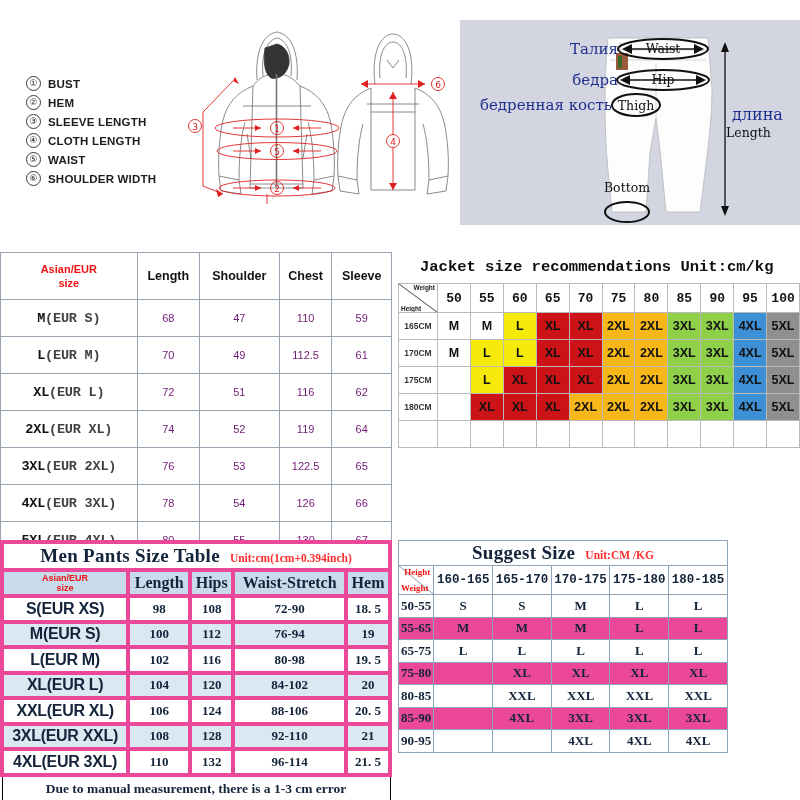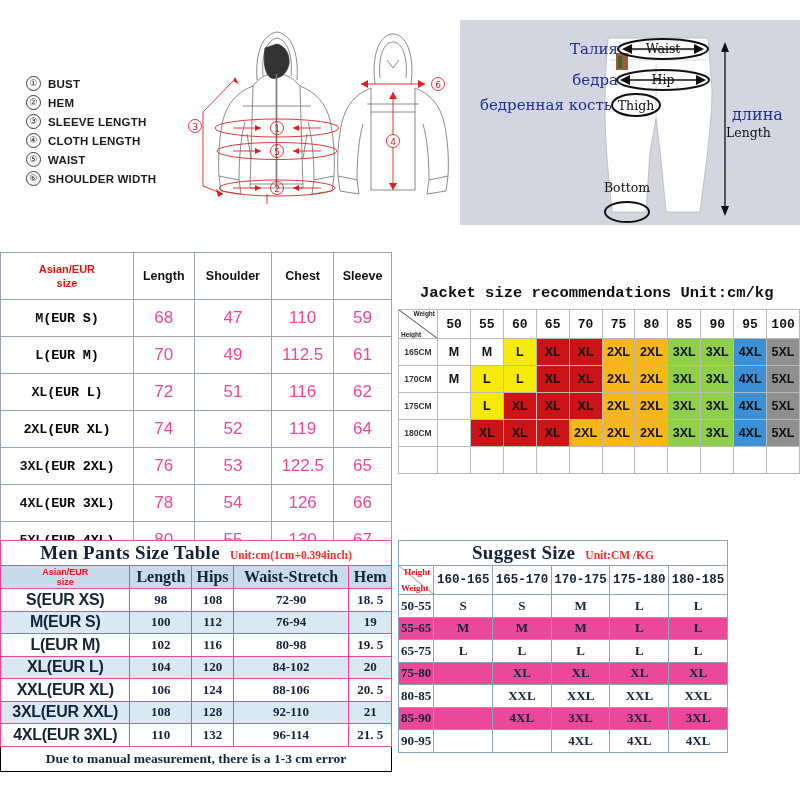--- a/index.html
+++ b/index.html
@@ -25,28 +25,28 @@
 
   
   .pants{position:absolute;left:460px;top:20px;width:340px;height:205px;background:#d3d6e0;}
   .pants svg{display:block;}
 
   
   .t1{position:absolute;left:0px;top:252px;width:392px;border-collapse:collapse;}
   .t1 td,.t1 th{border:1px solid #9aa5b1;text-align:center;background:#fff;}
   .t1 thead th{height:44px;font-size:12.5px;font-weight:bold;color:#111;}
   .t1 thead th.sz{color:#ee1111;font-size:11px;line-height:14px;}
-  .t1 tbody td{height:34px;font-size:17px;color:#ec4899;}
+  .t1 tbody td{height:34px;font-size:11px;color:#701a75;}
   .t1 tbody td.sz{font-size:13.5px;font-weight:bold;font-family:"Liberation Mono",monospace;color:#111;letter-spacing:-.2px;}
-  .t1 tbody td.sz em{font-style:normal;color:#000000;}
+  .t1 tbody td.sz em{font-style:normal;color:#404040;}
 
   
   .t2wrap{position:absolute;left:398px;top:252px;width:402px;}
   .t2title{font-family:"Liberation Mono",monospace;font-size:15.5px;font-weight:bold;color:#111;
-           padding:6px 0 7px 22px;white-space:nowrap;margin-top:26px;}
+           padding:6px 0 7px 22px;white-space:nowrap;}
   .t2{border-collapse:collapse;width:402px;table-layout:fixed;}
   .t2 td{border:1px solid #b9b9b9;text-align:center;height:24px;font-size:12.5px;font-weight:bold;color:#111;background:#fff;}
   .t2 td.hcol{width:38px;font-size:8.5px;font-weight:bold;color:#333;font-family:"Liberation Sans",sans-serif;}
   .t2 td.corner{position:relative;padding:0;height:28px;overflow:hidden;}
   .t2 td.num{font-family:"Liberation Mono",monospace;font-size:13px;}
   .corner-box{position:relative;width:100%;height:100%;}
   .corner-box .diag{position:absolute;left:0;top:0;width:100%;height:100%;}
   .corner-box .w{position:absolute;top:0px;right:2px;font-size:6.5px;font-weight:bold;color:#222;}
   .corner-box .h{position:absolute;bottom:0px;left:2px;font-size:6.5px;font-weight:bold;color:#222;}
   .c-red{background:#cc1317 !important;}
@@ -56,21 +56,21 @@
   .c-blue{background:#3d8fd6 !important;}
   .c-gray{background:#8f8f8f !important;}
   .c-white{background:#fff !important;}
 
   
   .t3wrap{position:absolute;left:0px;top:540px;width:392px;}
   .t3 , .t4 {border-collapse:collapse;width:100%;}
   .bar{background:#2b5278;color:#fff;height:28px;text-align:center;vertical-align:middle;}
   .bar .bt{font-family:"Liberation Serif",serif;font-weight:bold;font-size:19px;letter-spacing:.3px;}
   .bar .bu{color:#ff2d2d;font-size:11.5px;font-weight:bold;margin-left:10px;}
-  .t3 td{border:1px solid #ec4899;text-align:center;height:19.5px;font-size:13px;
+  .t3 td{border:4px solid #ec4899;text-align:center;height:19.5px;font-size:13px;
          font-family:"Liberation Serif",serif;font-weight:bold;color:#12233a;background:#fff;}
   .t3 tr.alt td{background:#dbe8f2;}
   .t3 td.hd{background:#c7dbea !important;font-size:16px;}
   .t3 td.hdsz{background:#c7dbea !important;color:#ee1111;font-size:9px;line-height:10px;
               font-family:"Liberation Sans",sans-serif;font-weight:bold;}
   .t3 td.szcell{font-family:"Liberation Sans",sans-serif;font-size:16px;font-weight:bold;letter-spacing:-.3px;}
   .t3 td.note{height:22px;font-size:13.5px;border:1px solid #000000;background:#fff;}
 
   
   .t4wrap{position:absolute;left:398px;top:540px;width:330px;}

